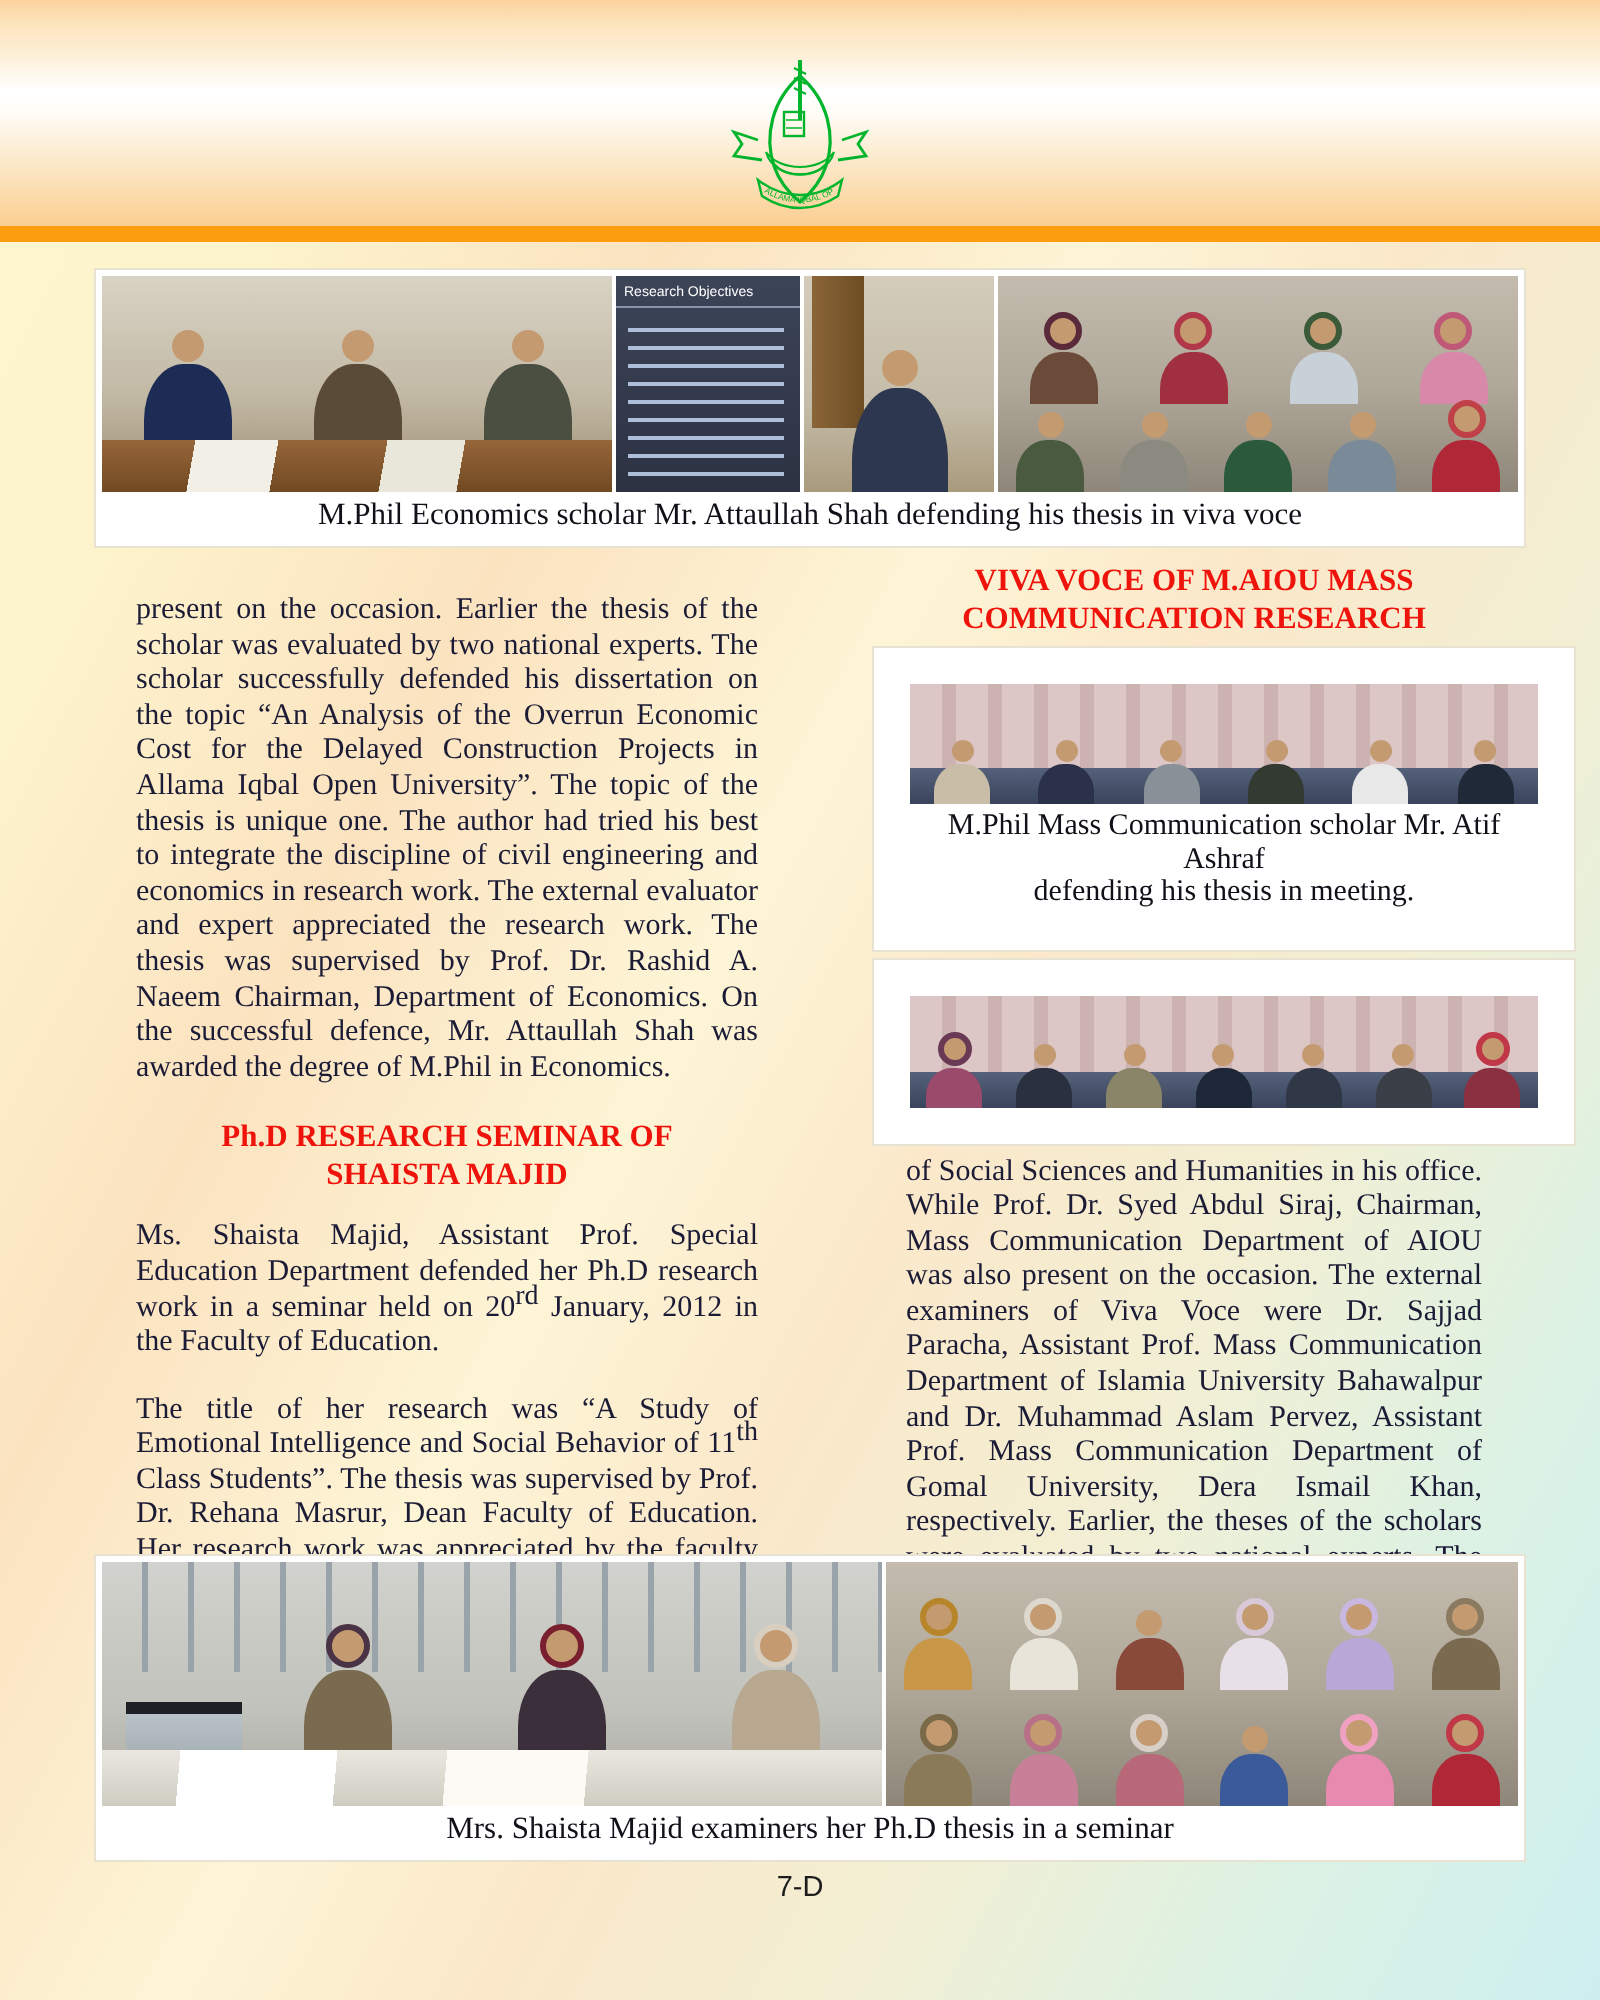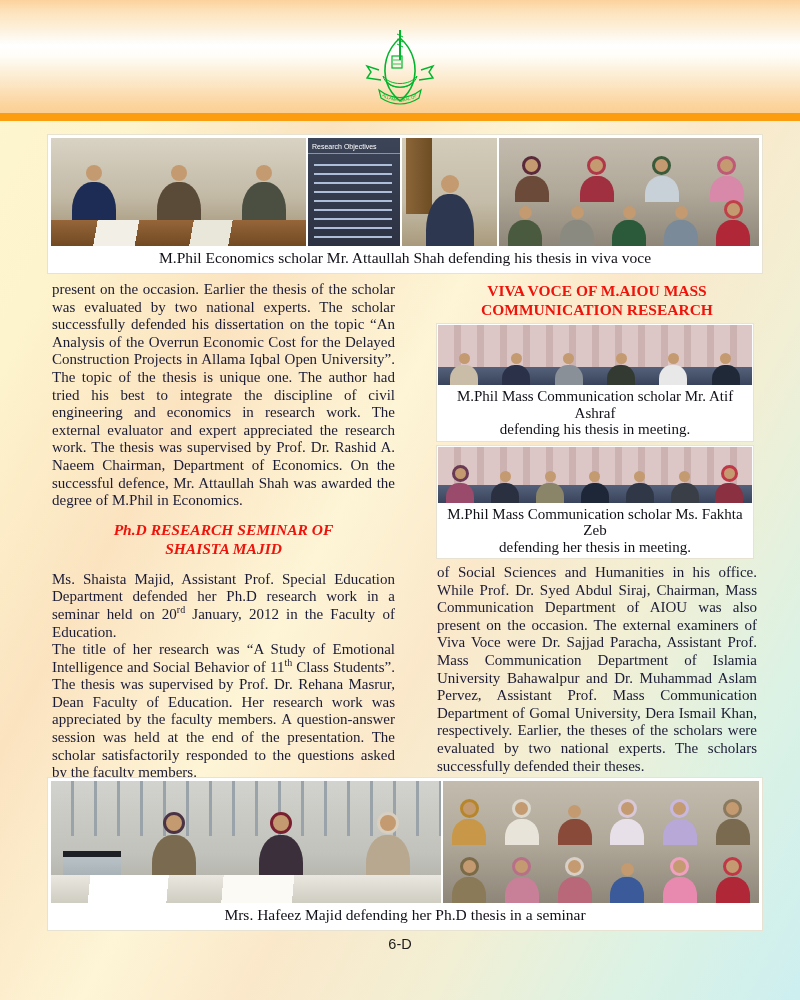--- a/index.html
+++ b/index.html
@@ -63,26 +63,26 @@
   .phead{border-radius:50%;}
   .pbody{border-radius:45% 45% 0 0 / 70% 70% 0 0; margin-top:1px;}
   .sz-lg .phead{width:16px;height:16px;} .sz-lg .pbody{width:44px;height:40px;}
   .sz-md .phead{width:13px;height:13px;} .sz-md .pbody{width:34px;height:26px;}
   .sz-sm .phead{width:11px;height:11px;} .sz-sm .pbody{width:28px;height:20px;}
   .sz-xl .phead{width:18px;height:18px;} .sz-xl .pbody{width:48px;height:52px;}
   
   .col{position:absolute; top:281px; color:#1b1b36;}
   .col-left{left:52px; width:343px;}
   .col-right{left:437px; width:320px;}
-  .body-p{margin:0; font-size:15px; line-height:17.6px; text-align:justify;}
+  .body-p{margin:16px; font-size:15px; line-height:17.6px; text-align:justify;}
   .red-heading{color:#ee130b; font-weight:bold; font-size:15.5px; line-height:19px; text-align:center;}
-  .lh-margin{margin-top:10px;font-style:italic;}
+  .lh-margin{margin-top:10px;}
   .para-after-heading{margin-top:13px;}
-  sup{font-size:10px; line-height:0;}
-  .rc-photo-frame{background:#fff; width:314px; margin:5px 0 4px 0; padding:1px; box-shadow:0 0 0 1px #e8e2d2;}
+  sup{font-size:14px; line-height:0;}
+  .rc-photo-frame{background:#fff; width:314px; margin:5px 0 4px 0; padding:18px; box-shadow:0 0 0 1px #e8e2d2;}
   
   .page-number{
     position:absolute; top:936px; left:0; width:800px; text-align:center;
     font-family:"Liberation Sans", sans-serif; font-size:14.5px; color:#1c1c1c;
   }
 </style>
 </head>
 <body>
 
 <div class="page">
@@ -267,24 +267,20 @@
             <div class="psn">
               <div class="phead" style="background: rgb(196, 154, 112);"></div>
               <div class="pbody" style="background: rgb(58, 63, 71);"></div>
             </div>
             <div class="psn">
               <div class="phead" style="background: rgb(196, 154, 112); border: 3px solid rgb(192, 56, 72);"></div>
               <div class="pbody" style="background: rgb(138, 48, 64);"></div>
             </div>
           </div>
       </div>
-      <div class="caption caption-sm">
-        <div>M.Phil Mass Communication scholar Ms. Fakhta Zeb</div>
-        <div>defending her thesis in meeting.</div>
-      </div>
     </div>
 
     <p class="body-p" style="margin-top:6px;">of Social Sciences and Humanities in his office.  While Prof. Dr. Syed Abdul Siraj, Chairman, Mass Communication Department of AIOU was also present on the occasion.  The external examiners of Viva Voce were Dr. Sajjad Paracha, Assistant Prof. Mass Communication Department of Islamia University Bahawalpur and Dr. Muhammad Aslam Pervez, Assistant Prof. Mass Communication Department of Gomal University, Dera Ismail Khan, respectively. Earlier, the theses of the scholars were evaluated by two national experts. The scholars successfully defended their theses.</p>
   </div>
 
   <div class="photo-frame pf-bottom">
     <div class="pcanvas pcanvas-bottom">
       <div class="seg room-gray" style="width:390px;">
         <div class="window"></div>
         <div class="lectern"></div>
@@ -352,18 +348,18 @@
               <div class="phead" style="background: rgb(196, 154, 112); border: 3px solid rgb(240, 160, 192);"></div>
               <div class="pbody" style="background: rgb(232, 138, 176);"></div>
             </div>
             <div class="psn">
               <div class="phead" style="background: rgb(196, 154, 112); border: 3px solid rgb(192, 56, 72);"></div>
               <div class="pbody" style="background: rgb(176, 40, 56);"></div>
             </div>
           </div>
       </div>
     </div>
-    <div class="caption">Mrs. Hafeez Majid defending her Ph.D thesis in a seminar</div>
-  </div>
-
-  <div class="page-number">6-D</div>
+    <div class="caption">Mrs. Shaista Majid examiners her Ph.D thesis in a seminar</div>
+  </div>
+
+  <div class="page-number">7-D</div>
 
 </div>
 
 </body></html>

